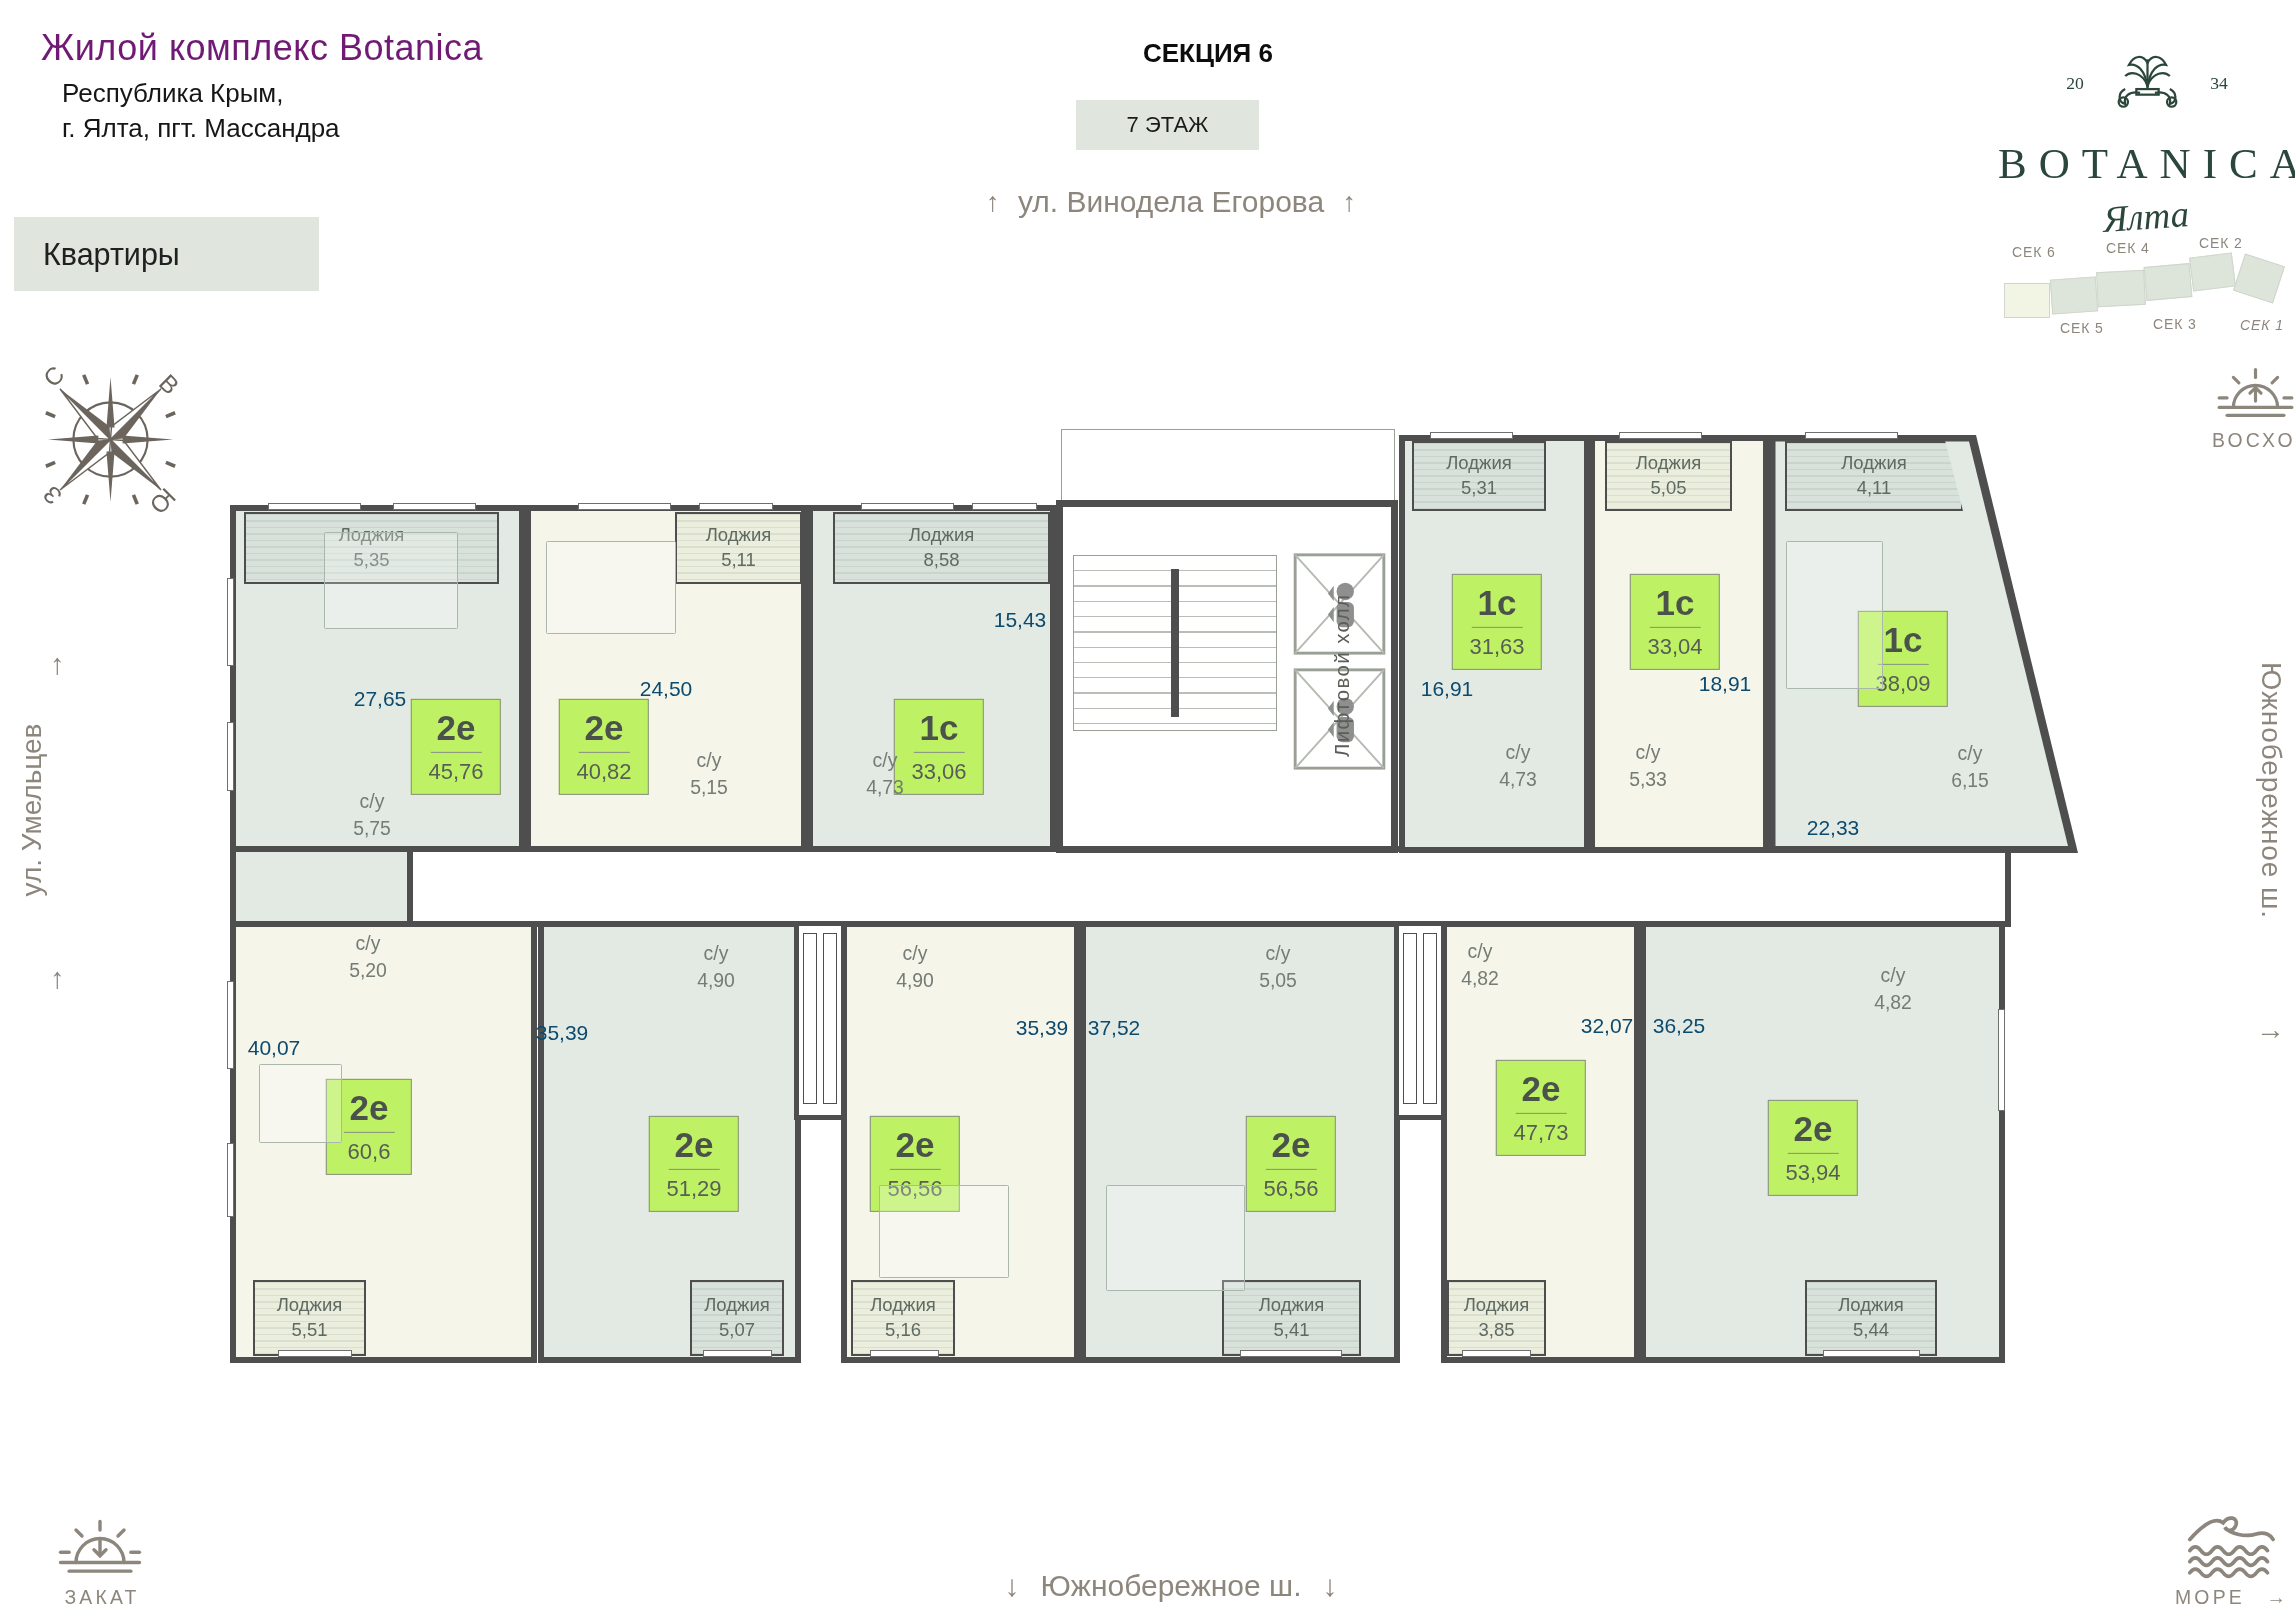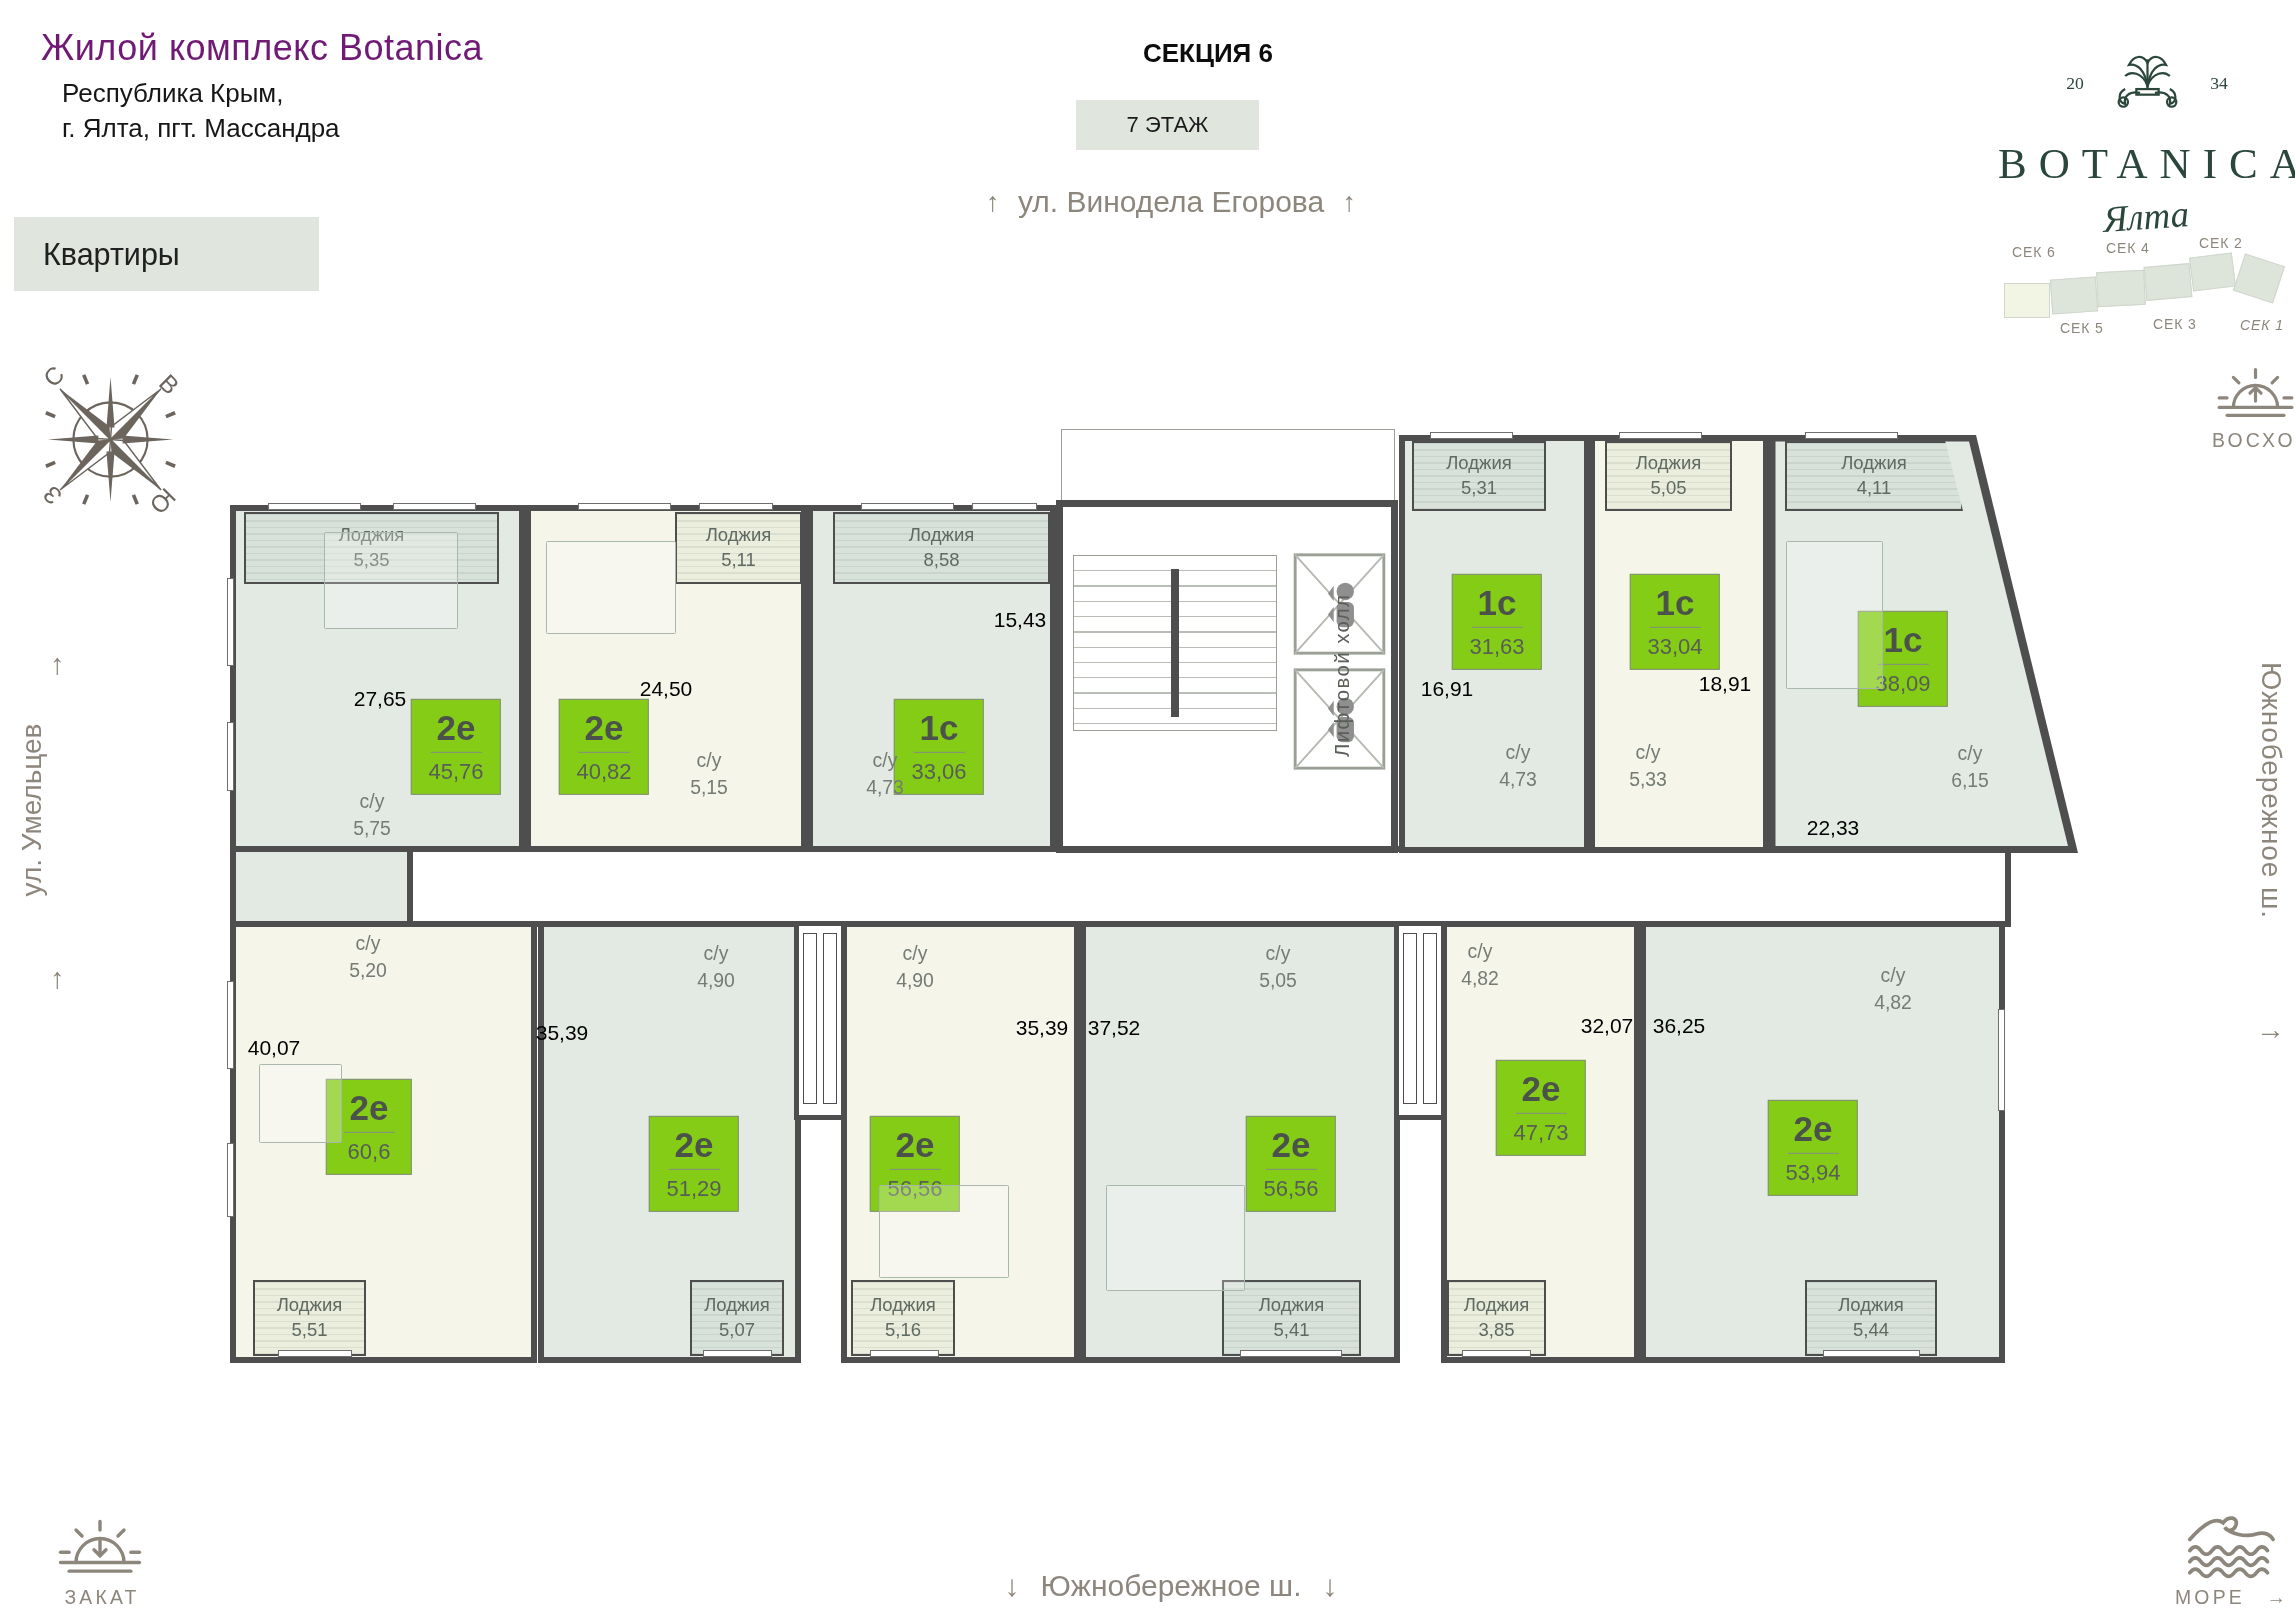--- a/index.html
+++ b/index.html
@@ -41,26 +41,26 @@
   .patch{position:absolute;box-sizing:border-box;border:6.5px solid #4e4e4e;}
   .corridor{position:absolute;box-sizing:border-box;border:6.5px solid #4e4e4e;background:#ffffff;}
   .core{position:absolute;box-sizing:border-box;border:7.4px solid #4e4e4e;background:#ffffff;}
   .vest{position:absolute;box-sizing:border-box;border:1.4px solid #9aa096;background:#ffffff;}
   .loggia{position:absolute;box-sizing:border-box;border:2.8px solid #4e4e4e;
           display:flex;flex-direction:column;align-items:center;justify-content:center;
           font-size:18.5px;color:#5f6a62;line-height:1.35;text-align:center;
           background-image:repeating-linear-gradient(180deg,rgba(70,95,80,0.10) 0 1.4px,rgba(0,0,0,0) 1.4px 6.5px);}
   .loggia.on-green{background-color:#d8e2da;}
   .loggia.on-cream{background-color:#ebeddd;}
-  .type-box{position:absolute;transform:translate(-50%,-50%);background:#84cc16;border:0.9px solid #878d84;
+  .type-box{position:absolute;transform:translate(-50%,-50%);background:#bef264;border:0.9px solid #878d84;
             display:flex;flex-direction:column;align-items:center;padding:9.3px 16.7px;}
   .type-box .t{font-size:35px;font-weight:bold;color:#4b514b;line-height:1.1;}
   .type-box .d{width:51px;border-top:0.9px solid #878d84;margin:4.6px 0 5.6px 0;}
   .type-box .a{font-size:22px;color:#585e56;}
-  .room-num{position:absolute;transform:translate(-50%,-50%);font-size:21px;color:#000000;white-space:nowrap;}
+  .room-num{position:absolute;transform:translate(-50%,-50%);font-size:21px;color:#0c4a6e;white-space:nowrap;}
   .su{position:absolute;transform:translate(-50%,-50%);font-size:19.4px;color:#747c75;text-align:center;line-height:1.4;}
   .win{position:absolute;background:#fff;border:0.9px solid #6f6f6f;box-sizing:border-box;}
   .furn{position:absolute;border:0.9px solid #aab7ac;box-sizing:border-box;border-radius:1.4px;background:rgba(255,255,255,0.25);}
   .shaft{position:absolute;box-sizing:border-box;border:5.6px solid #4e4e4e;background:#fff;}
   .slot{position:absolute;border:0.9px solid #4e4e4e;background:#fff;box-sizing:border-box;}
   .stairs{position:absolute;background:repeating-linear-gradient(180deg,#ffffff 0 14px,#b9beb6 14px 15.3px);
           border:0.9px solid #9aa096;box-sizing:border-box;}
   .stair-rail{position:absolute;background:#4e4e4e;}
   .lift-hall{position:absolute;writing-mode:vertical-rl;transform:rotate(180deg);font-size:20.4px;color:#5a5f58;
              letter-spacing:1.4px;text-align:center;line-height:1.4;}

